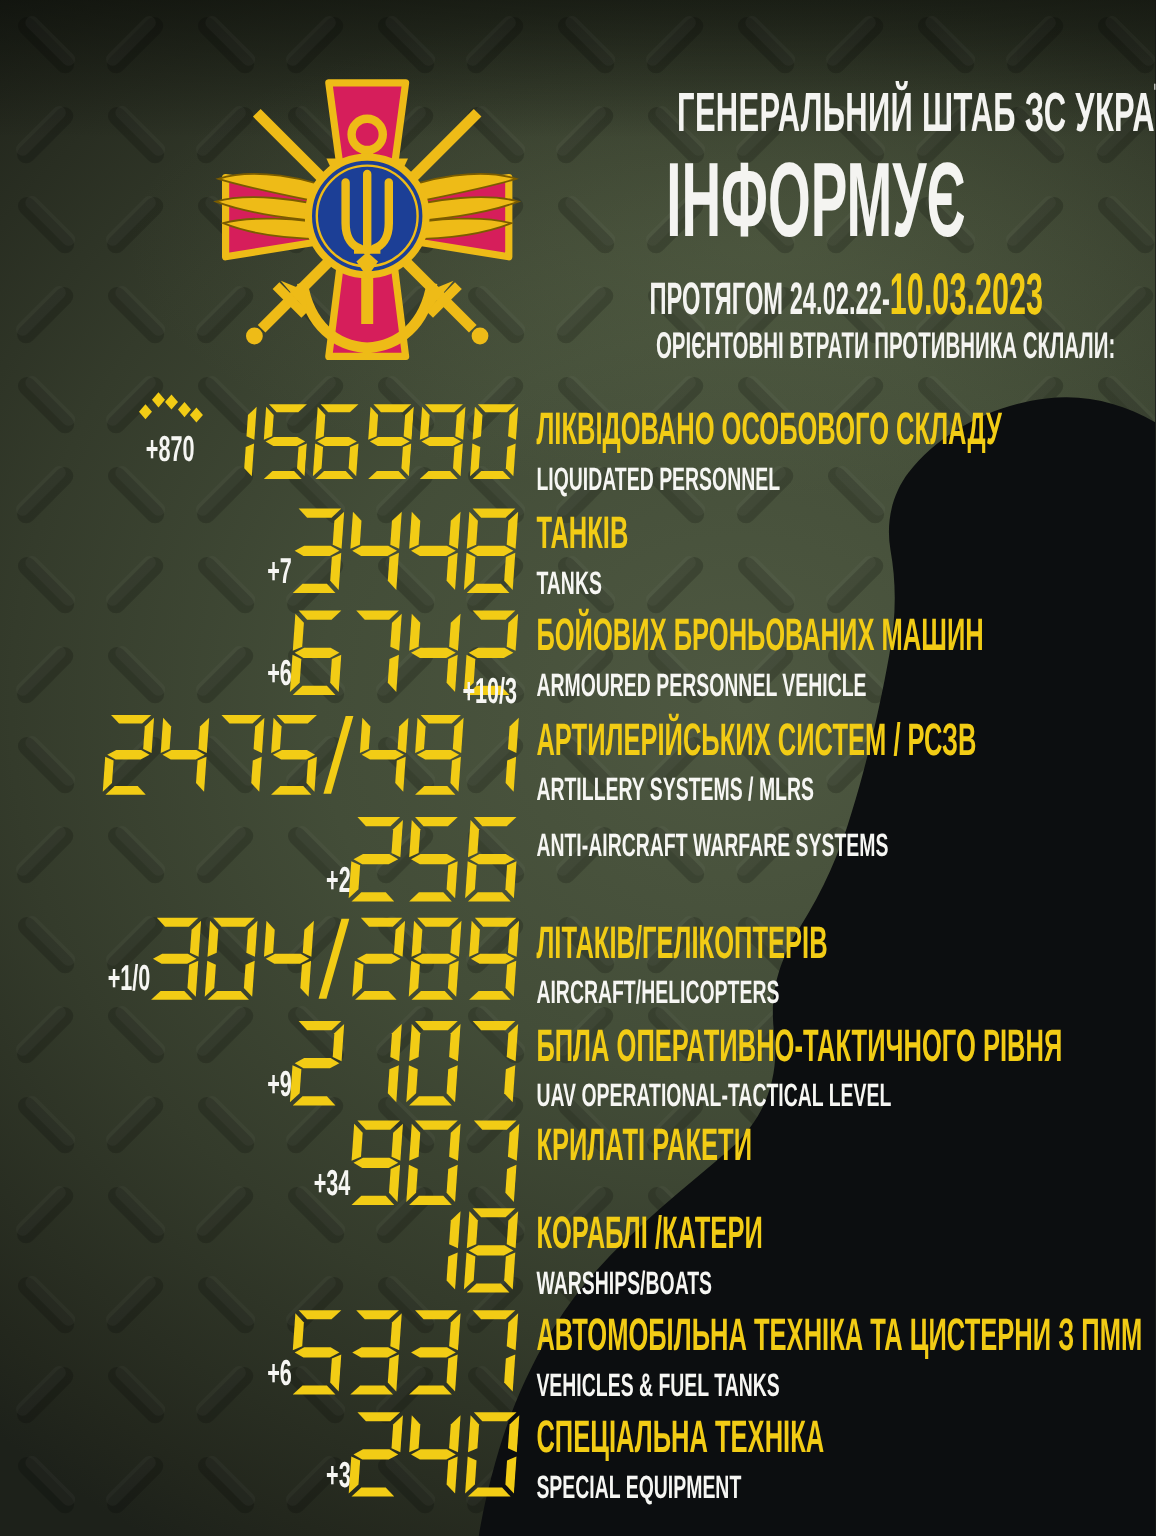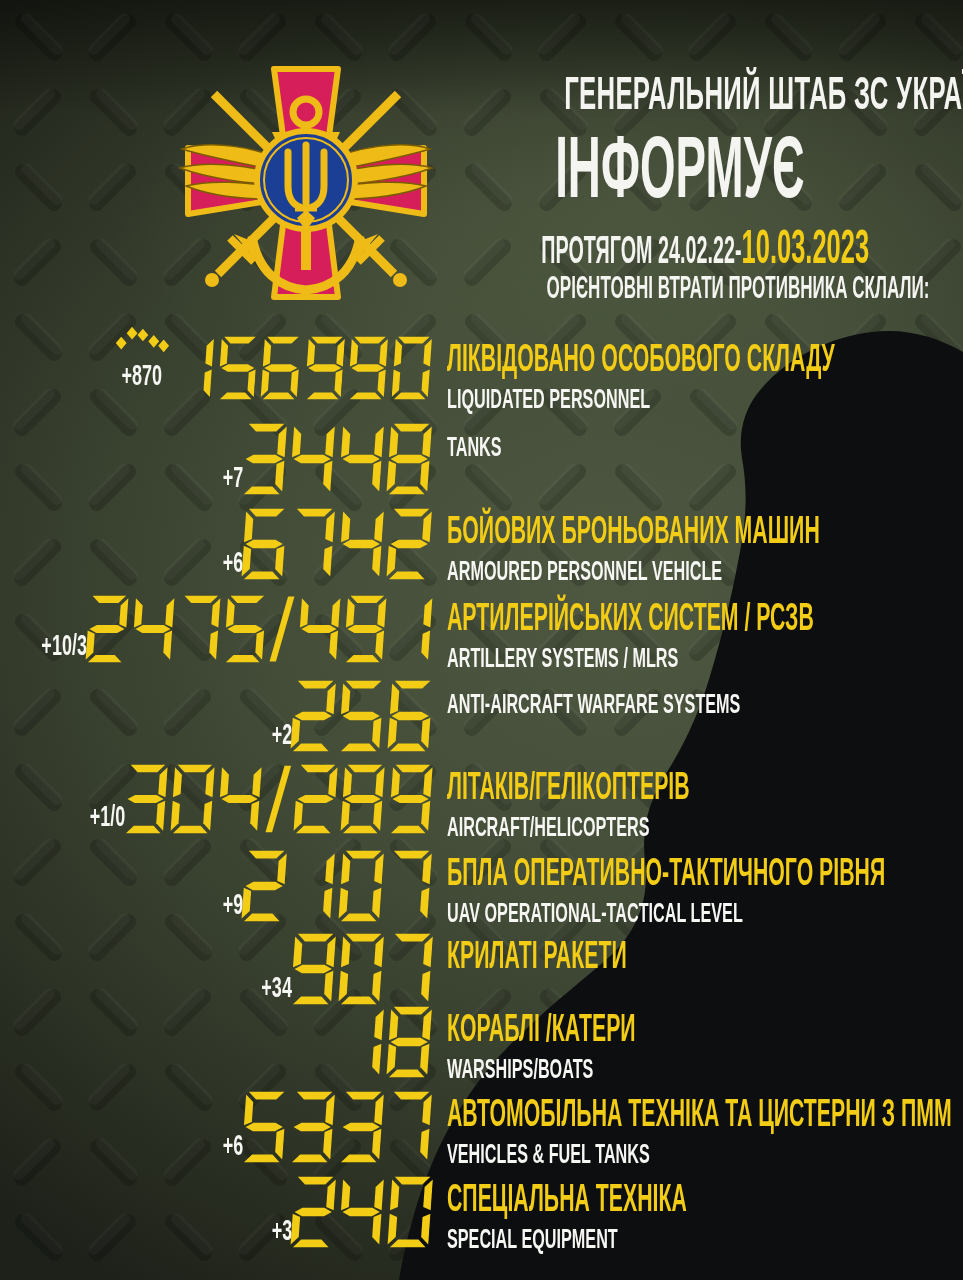--- a/index.html
+++ b/index.html
@@ -241,20 +241,21 @@
               <polygon points="98,8 98,81 80,73 80,26" fill="#f2cc15"></polygon>
               <polygon points="98,89 98,162 80,144 80,97" fill="#f2cc15"></polygon>
               <polygon points="8,168 26,150 74,150 92,168" fill="#f2cc15"></polygon>
               <polygon points="2,89 20,97 20,144 2,162" fill="#f2cc15"></polygon>
               <polygon points="2,8 20,26 20,73 2,81" fill="#f2cc15"></polygon>
               <polygon points="6,85 24,75 76,75 94,85 76,95 24,95" fill="#f2cc15"></polygon>
             </svg>
           </div>
         </div>
         <div class="labels" style="top: 3px;">
+          <div class="label-uk"><span class="cond">ТАНКІВ</span></div>
           <div class="label-en"><span class="cond">TANKS</span></div>
         </div>
       </div>
       <div class="row" style="top: 508px;">
         <div class="numcol" style="height: 72px;">
           <div class="delta">+6</div>
           <div class="digits">
             <svg viewBox="0 0 100 170" width="42.4" height="72">
               <polygon points="8,2 92,2 74,20 26,20" fill="#f2cc15"></polygon>
               <polygon points="2,8 20,26 20,73 2,81" fill="#f2cc15"></polygon>
@@ -282,21 +283,21 @@
               <polygon points="8,168 26,150 74,150 92,168" fill="#f2cc15"></polygon>
             </svg>
           </div>
         </div>
         <div class="labels" style="top: 3px;">
           <div class="label-uk"><span class="cond">БОЙОВИХ БРОНЬОВАНИХ МАШИН</span></div>
           <div class="label-en"><span class="cond">ARMOURED PERSONNEL VEHICLE</span></div>
         </div>
       </div>
       <div class="row" style="top: 595px;">
-        <div class="numcol" style="height: 68px;">
+        <div class="numcol" style="height: 68px; flex-direction: column;">
           <div class="delta">+10/3</div>
           <div class="digits">
             <svg viewBox="0 0 100 170" width="40.0" height="68">
               <polygon points="8,2 92,2 74,20 26,20" fill="#f2cc15"></polygon>
               <polygon points="98,8 98,81 80,73 80,26" fill="#f2cc15"></polygon>
               <polygon points="6,85 24,75 76,75 94,85 76,95 24,95" fill="#f2cc15"></polygon>
               <polygon points="2,89 20,97 20,144 2,162" fill="#f2cc15"></polygon>
               <polygon points="8,168 26,150 74,150 92,168" fill="#f2cc15"></polygon>
             </svg>
             <svg viewBox="0 0 100 170" width="40.0" height="68">

